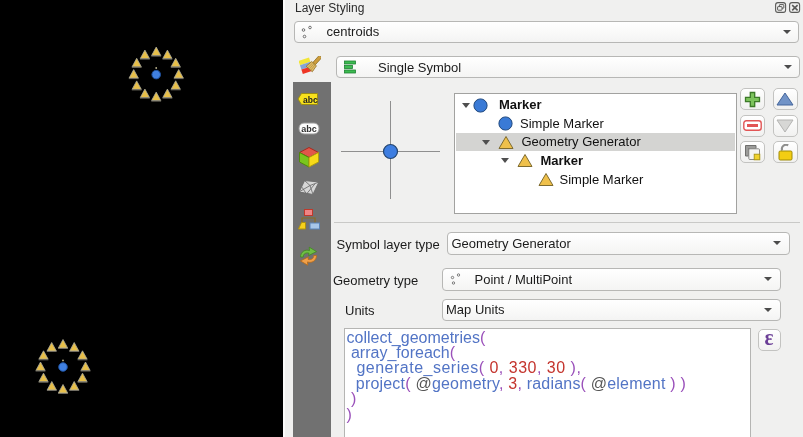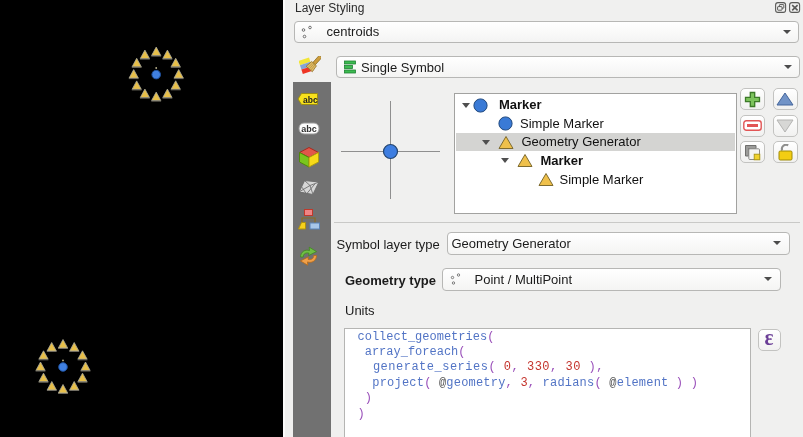--- a/index.html
+++ b/index.html
@@ -23,21 +23,21 @@
   border-top:4.5px solid #4c4c4c;
 }
 .btn {
   position:absolute; width:25px; height:22px;
   background:linear-gradient(#ffffff,#f1f1f0);
   border:1px solid #c3c3c1; border-radius:5px;
   display:flex; align-items:center; justify-content:center;
 }
 .lbl { position:absolute; font-size:13px; color:#1b1b1b; white-space:pre; }
 .treerow { position:absolute; left:1px; right:1px; height:18.6px; display:flex; align-items:center; font-size:13px; color:#111; white-space:pre; }
-.code { position:absolute; font-family:Liberation Mono, monospace; font-size:12px; letter-spacing:0; white-space:pre;margin-left:11px; }
+.code { position:absolute; font-family:Liberation Sans, sans-serif; font-size:16px; letter-spacing:0; white-space:pre; }
 .kw { color:#5274c5; } .num { color:#c4342d; } .pu { color:#9a50ba; } .at { color:#555; }
 </style>
 </head>
 <body>
 <div id="stage">
 <div id="mapedge"></div>
 <div id="map">
 <svg width="285" height="437" viewBox="0 0 285 437">
   <g>
   <polygon points="156.2,47.1 151.6,55.5 160.8,55.5" fill="#e7bf4a" stroke="#a9a99d" stroke-width="0.8"></polygon>
@@ -132,21 +132,21 @@
       <path d="M12.4 7.5 L12 14.3 M13.9 7.5 L13.9 14.3 M15.4 7.5 L15.8 14.3" stroke="#b08c35" stroke-width="0.6" fill="none"></path>
     </g>
   </svg>
 
   <div class="combo" style="left:51px; top:56px; width:463.5px; height:22px;">
     <svg style="margin-left:7px;" width="13" height="14" viewBox="0 0 13 14">
       <rect x="0.5" y="1" width="11" height="3" fill="#3dbb51" stroke="#1f8033" stroke-width="0.8"></rect>
       <rect x="0.5" y="5.5" width="8" height="3" fill="#3dbb51" stroke="#1f8033" stroke-width="0.8"></rect>
       <rect x="0.5" y="10" width="11" height="3" fill="#3dbb51" stroke="#1f8033" stroke-width="0.8"></rect>
     </svg>
-    <span style="margin-left:4px;">Single Symbol</span>
+    <span style="margin-left:21px;">Single Symbol</span>
     <div class="arrow"></div>
   </div>
 
   <div class="abs" style="left:8px; top:82px; width:37.5px; height:355px; background:#717171;"></div>
 
   <svg class="abs" style="left:12px; top:92px;" width="24" height="180" viewBox="0 0 24 180">
 
     <g>
       <path d="M4.5 1.5 L20.5 1.5 L20.5 12.5 L4.5 12.5 L1 7 Z" fill="#f7e11c" stroke="#9b8d14" stroke-width="1"></path>
       <text x="6" y="10.5" font-family="Liberation Sans" font-size="8.5" font-weight="bold" fill="#222">abc</text>
@@ -265,32 +265,36 @@
   </div>
 
   <div class="abs" style="left:49px; top:222px; width:466px; height:1px; background:#c9c9c7;"></div>
 
   <div class="lbl" style="left:51.5px; top:237px;">Symbol layer type</div>
   <div class="combo" style="left:161.5px; top:231.5px; width:343.5px; height:23.5px;">
     <span style="margin-left:4px;">Geometry Generator</span>
     <div class="arrow" style="right:8px;"></div>
   </div>
 
-  <div class="lbl" style="left:60px; top:273px;font-weight:bold;">Geometry type</div>
+  <div class="lbl" style="left:48px; top:273px;">Geometry type</div>
   <div class="combo" style="left:156.5px; top:267.5px; width:339.5px; height:23px;">
     <svg style="margin-left:6px;" width="14" height="14" viewBox="0 0 14 14">
       <circle cx="3.5" cy="5.5" r="1.2" fill="none" stroke="#6e6e6e" stroke-width="0.9"></circle>
       <circle cx="9.5" cy="3" r="1.2" fill="none" stroke="#6e6e6e" stroke-width="0.9"></circle>
       <circle cx="4.5" cy="11" r="1.2" fill="none" stroke="#6e6e6e" stroke-width="0.9"></circle>
     </svg>
     <span style="margin-left:12px;">Point / MultiPoint</span>
     <div class="arrow" style="right:8px;"></div>
   </div>
 
   <div class="lbl" style="left:60px; top:303px;">Units</div>
+  <div class="combo" style="left:156.5px; top:298.5px; width:339.5px; height:22.5px;">
+    <span style="margin-left:3.5px;">Map Units</span>
+    <div class="arrow" style="right:8px;"></div>
+  </div>
 
   <div class="abs" style="left:59px; top:327.5px; width:406.5px; height:110px; background:#fff; border:1px solid #b5b5b3;"></div>
   <div class="code" style="left:61.5px; top:329.5px; line-height:15.4px;"><span class="kw">collect_geometries</span><span class="pu">(</span>
  <span class="kw">array_foreach</span><span class="pu">(</span>
 <span style="letter-spacing:0.5px;">  <span class="kw">generate_series</span><span class="pu">(</span> <span class="num">0</span><span class="pu">,</span> <span class="num">330</span><span class="pu">,</span> <span class="num">30</span> <span class="pu">),</span></span>
 <span style="letter-spacing:0.2px;">  <span class="kw">project</span><span class="pu">(</span> <span class="at">@</span><span class="kw">geometry</span><span class="pu">,</span> <span class="num">3</span><span class="pu">,</span> <span class="kw">radians</span><span class="pu">(</span> <span class="at">@</span><span class="kw">element</span> <span class="pu">)</span> <span class="pu">)</span></span>
  <span class="pu">)</span>
 <span class="pu">)</span></div>
 
   <div class="abs" style="left:472.5px; top:328.5px; width:23px; height:22px; background:linear-gradient(#ffffff,#f1f1f0); border:1px solid #c3c3c1; border-radius:5px; display:flex; align-items:center; justify-content:center;">

